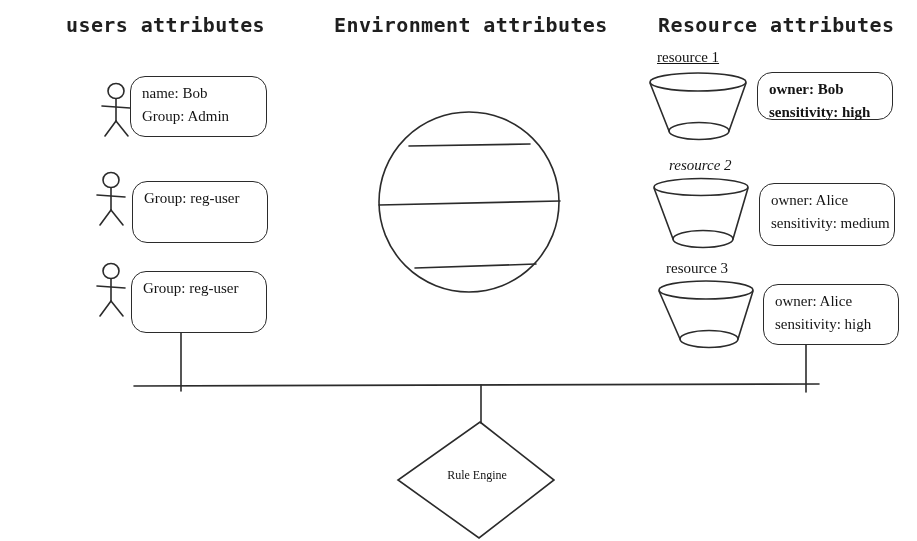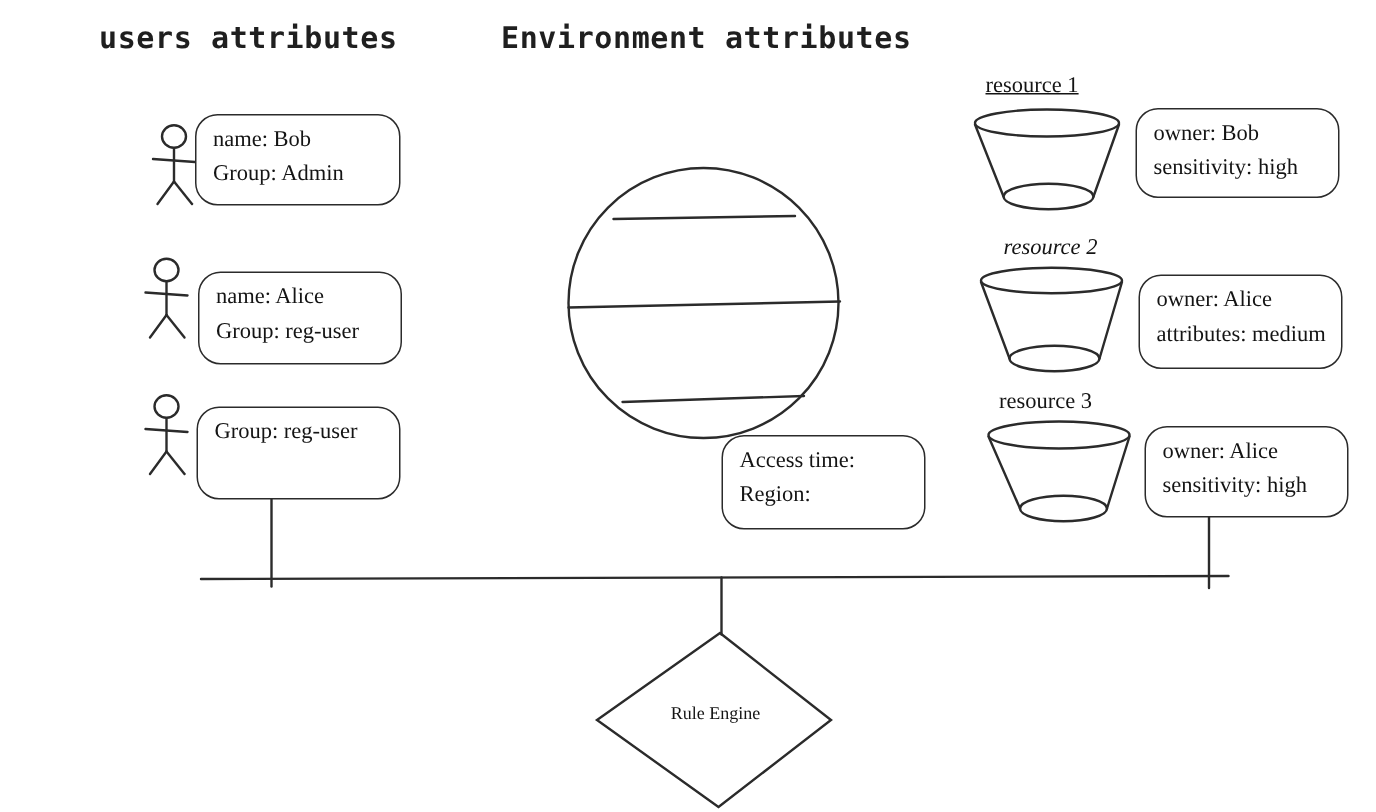--- a/index.html
+++ b/index.html
@@ -114,49 +114,45 @@
     <line x1="140" y1="332" x2="140" y2="391"></line>
     <line x1="765" y1="345" x2="765" y2="392"></line>
     <line x1="93" y1="386" x2="778" y2="384"></line>
     <line x1="440" y1="385" x2="440" y2="423"></line>
 
     <polygon points="439,422 513,480 438,538 357,480"></polygon>
   </svg>
 
   <div class="col-header" style="left:25px; top:13px;">users attributes</div>
   <div class="col-header" style="left:293px; top:13px;">Environment attributes</div>
+  <div class="col-header" style="left:617px; top:13px;">Resource attributes</div>
 
   <div class="attr-box hand" style="left:89px; top:76px; width:137px; height:61px;">
     <div>name: Bob</div>
     <div>Group: Admin</div>
   </div>
   <div class="attr-box hand" style="left:91px; top:181px; width:136px; height:62px;">
-    <div>name: Alice</div>
     <div>Group: reg-user</div>
   </div>
   <div class="attr-box hand" style="left:90px; top:271px; width:136px; height:62px;">
     <div>Group: reg-user</div>
   </div>
 
-  <div class="attr-box hand" style="left:440px; top:290px; width:136px; height:63px;">
-    <div>Access time:</div>
-    <div>Region:</div>
-  </div>
 
   <div class="res-label hand" style="left:616px; top:49px;text-decoration:underline;">resource 1</div>
   <div class="res-label hand" style="left:628px; top:157px;font-style:italic;">resource 2</div>
   <div class="res-label hand" style="left:625px; top:260px;">resource 3</div>
 
-  <div class="attr-box hand" style="left:716px; top:72px; width:136px; height:60px;">
+  <div class="attr-box hand" style="left:716px; top:72px; width:136px; height:48px;font-weight:bold;">
     <div>owner: Bob</div>
     <div>sensitivity: high</div>
   </div>
   <div class="attr-box hand" style="left:718px; top:183px; width:136px; height:63px;">
     <div>owner: Alice</div>
-    <div>attributes: medium</div>
+    <div>sensitivity: medium</div>
   </div>
   <div class="attr-box hand" style="left:722px; top:284px; width:136px; height:61px;">
     <div>owner: Alice</div>
     <div>sensitivity: high</div>
   </div>
 
   <div class="rule-engine-label hand">Rule Engine</div>
 
 </div>
 

